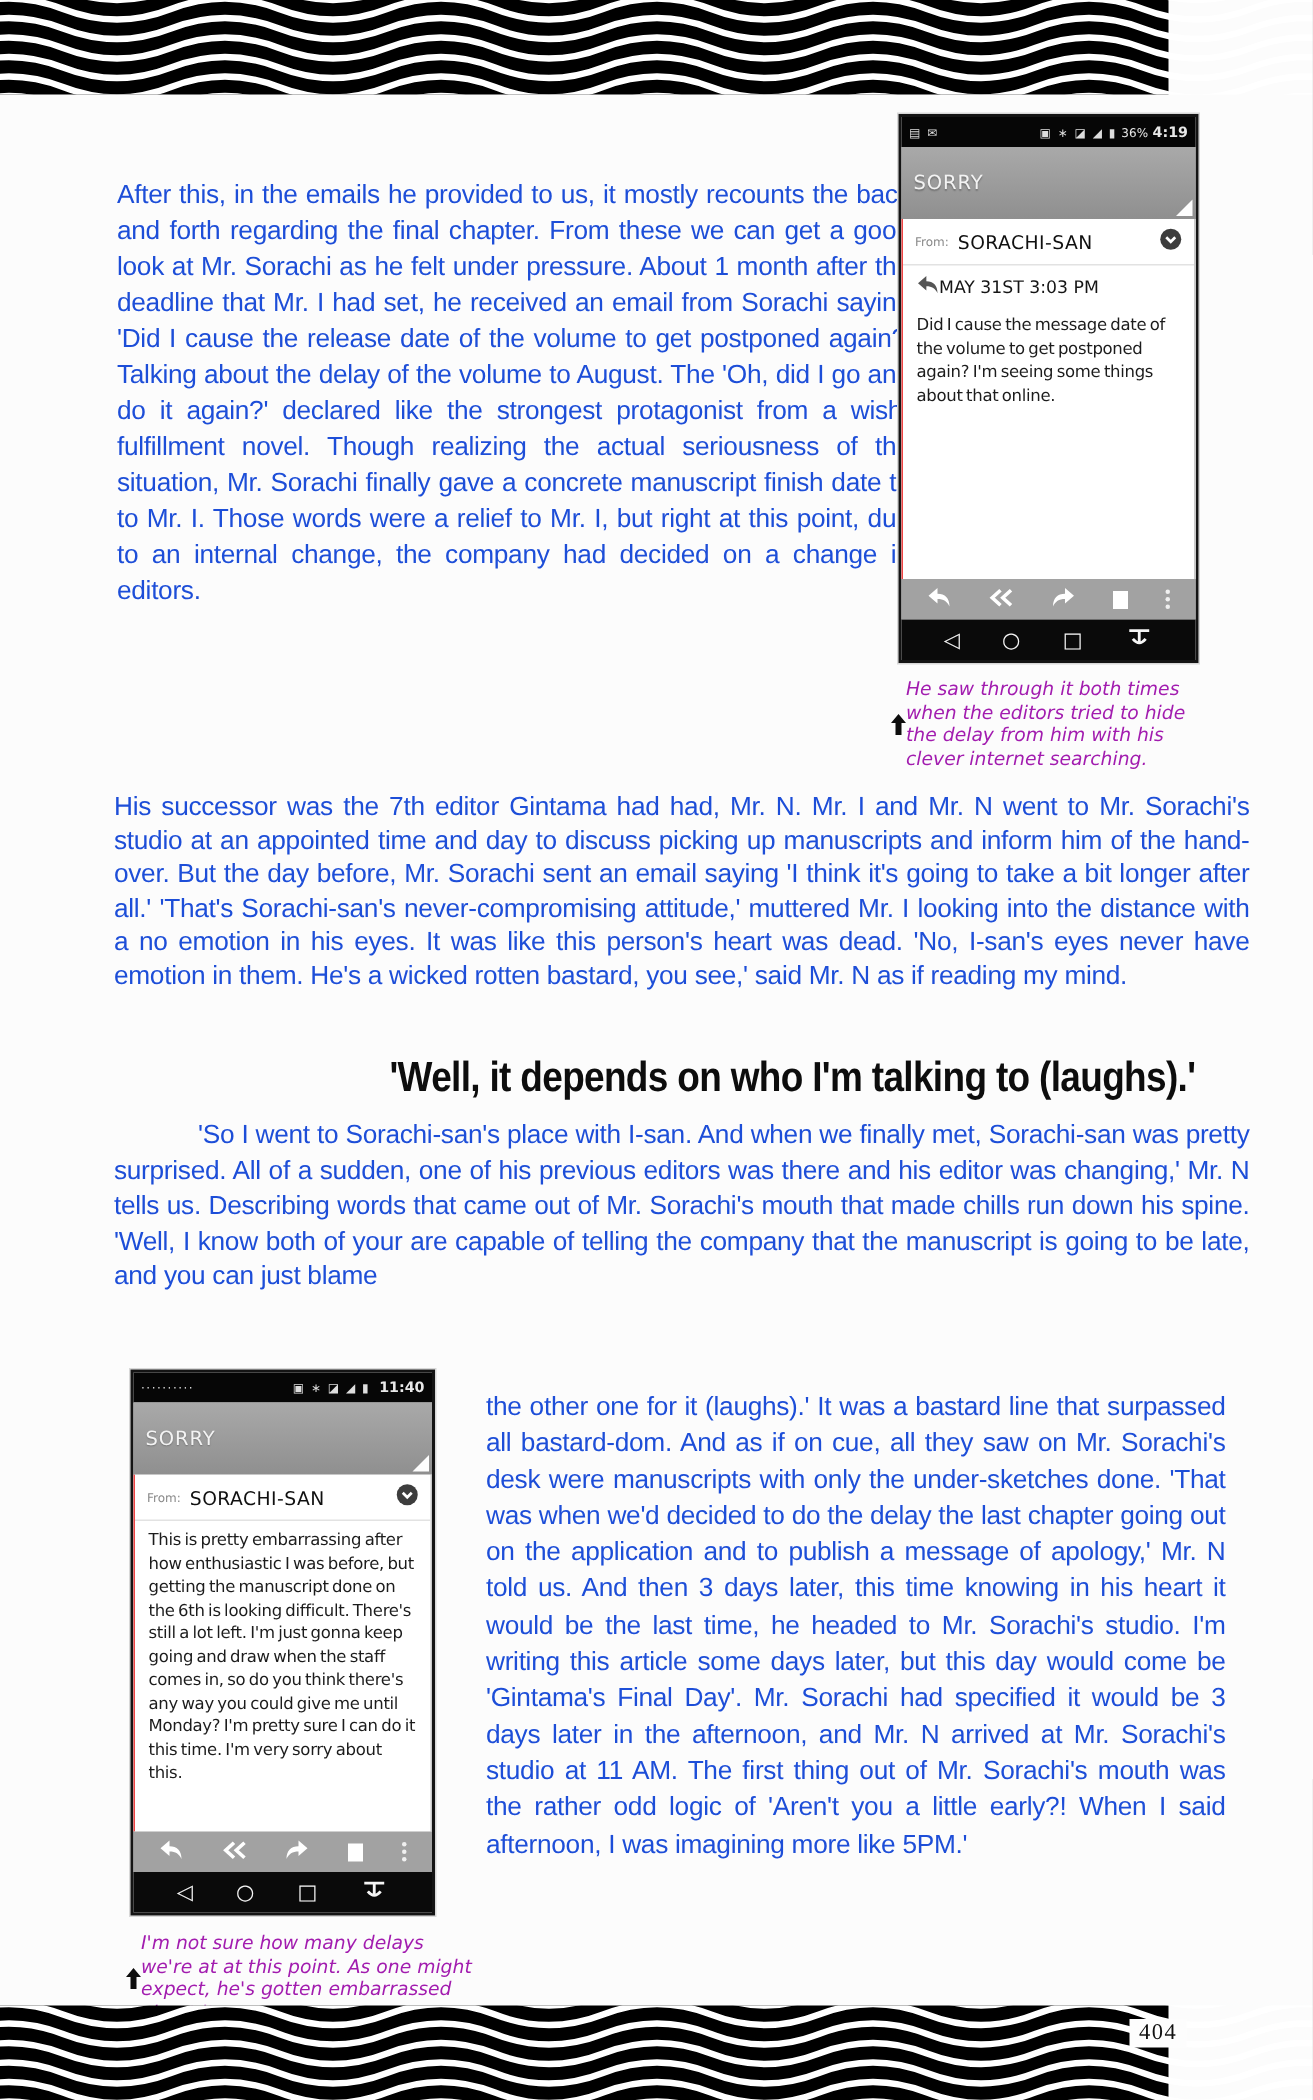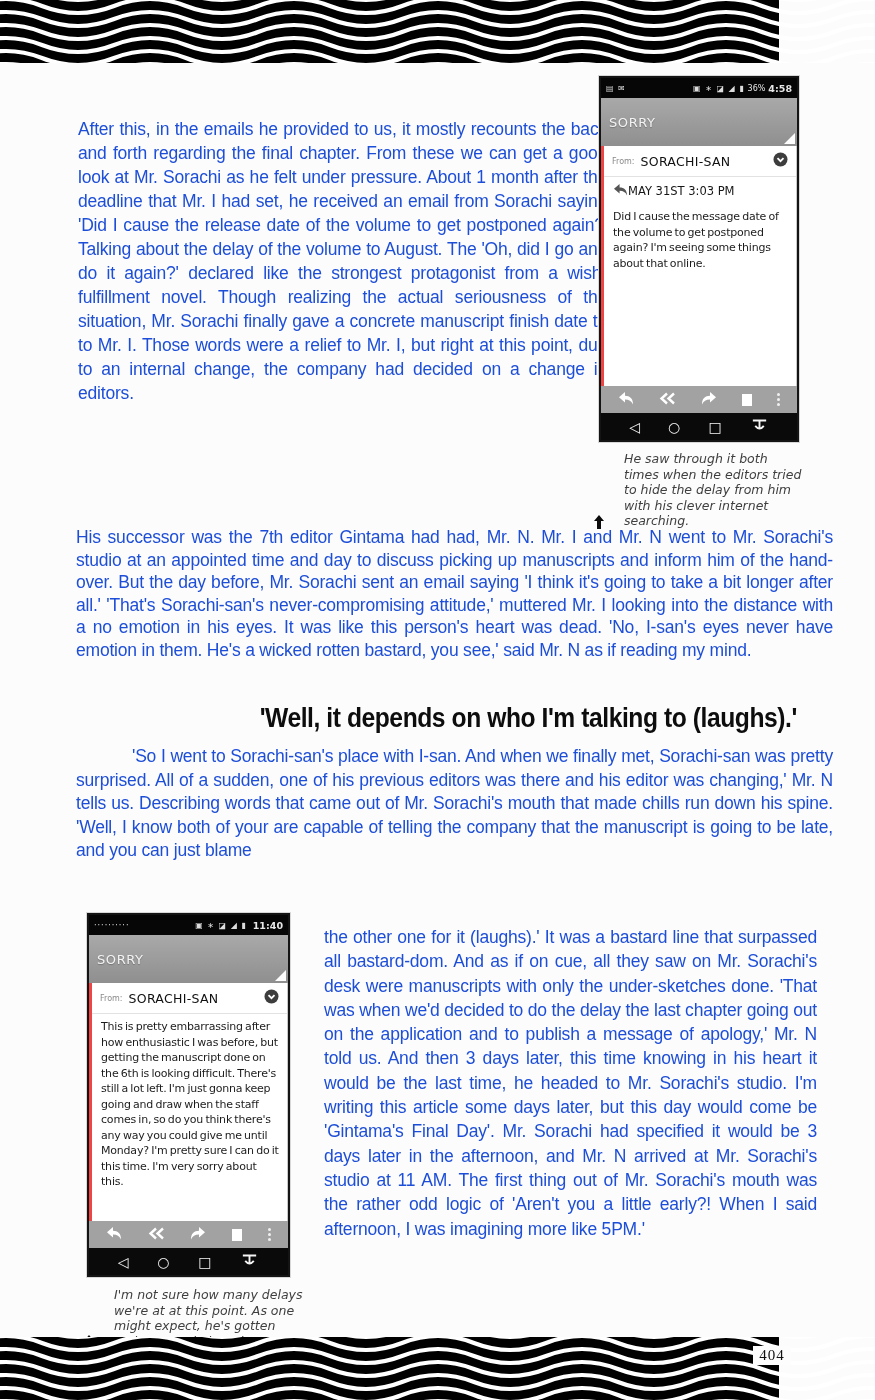--- a/index.html
+++ b/index.html
@@ -54,21 +54,21 @@
     height:16px; background:linear-gradient(#a9a9a9,#8f8f8f); color:#f3f3f3;
     display:flex; align-items:center; padding:16px 8px; font-size:13px;
     letter-spacing:0.6px; position:relative; flex-shrink:0;
     text-shadow:0 1px 1px rgba(0,0,0,0.25);
   }
   .corner-tri {
     position:absolute; right:2px; bottom:2px; width:0; height:0;
     border-left:11px solid transparent; border-bottom:11px solid #fdfdfd;
   }
 
-  .ph-body { flex:1; display:flex; flex-direction:column; background:#fff; border-left:3px solid #ef4444; border-right:1px solid #c9c9c9; min-height:0; }
+  .ph-body { flex:1; display:flex; flex-direction:column; background:#fff; border-left:1px solid #ef4444; border-right:1px solid #c9c9c9; min-height:0; }
   .ph-from {
     height:30px; display:flex; align-items:center; padding:0 8px;
     border-bottom:1px solid #e2e2e2; flex-shrink:0;
   }
   .from-label { font-size:8px; color:#8a8a8a; margin-right:6px; }
   .sender { font-size:12.5px; color:#101010; letter-spacing:0.3px; flex:1; }
   .ph-date {
     height:27px; display:flex; align-items:center; justify-content:flex-start;
     padding:0 9px; flex-shrink:0;
   }
@@ -87,23 +87,23 @@
   .tb-dots i { width:3px; height:3px; border-radius:50%; background:#f0f0f0; }
 
   .ph-nav {
     height:27px; background:#0a0a0a; color:#f5f5f5; display:flex;
     align-items:center; justify-content:space-evenly; font-size:14px; flex-shrink:0;
   }
   .nav-glyph { line-height:1; }
 
   
   .caption {
-    position:absolute; display:flex; gap:20px; align-items:flex-end;
+    position:absolute; display:flex; gap:0; align-items:center;
     font-family:"DejaVu Sans",sans-serif; font-style:italic;
-    font-size:12.5px; line-height:15.5px; color:#404040;
+    font-size:12.5px; line-height:15.5px; color:#a21caf;
   }
   .cap1 { left:594px; top:451px; width:212px; }
   .cap2 { left:84px;  top:1287px; width:234px; }
   .caption svg { flex-shrink:0; margin-top:1px; }
 
   
   .pageno {
     position:absolute; left:753px; top:9px; width:38px; height:19px;
     background:#fdfdfd; color:#111; font-family:"Liberation Serif",serif;
     font-size:15px; display:flex; align-items:center; justify-content:center;
@@ -130,21 +130,21 @@
   </div>
 
   <p class="body-text para1">After this, in the emails he provided to us, it mostly recounts the back and forth regarding the final chapter. From these we can get a good look at Mr. Sorachi as he felt under pressure. About 1 month after the deadline that Mr. I had set, he received an email from Sorachi saying 'Did I cause the release date of the volume to get postponed again?' Talking about the delay of the volume to August. The 'Oh, did I go and do it again?' declared like the strongest protagonist from a wish-fulfillment novel. Though realizing the actual seriousness of the situation, Mr. Sorachi finally gave a concrete manuscript finish date to to Mr. I. Those words were a relief to Mr. I, but right at this point, due to an internal change, the company had decided on a change in editors.</p>
 
   <div class="phone phone1">
     <div class="ph-status">
       <span class="st-icons">▤ ✉</span>
       <span class="ph-status-right">
         <span class="st-icons">▣ ∗ ◪ ◢ ▮</span>
         <span class="st-batt">36%</span>
-        <span class="st-time">4:58</span>
+        <span class="st-time">4:19</span>
       </span>
     </div>
     <div class="ph-title">
       <span>SORRY</span>
       <span class="corner-tri"></span>
     </div>
     <div class="ph-body">
       <div class="ph-from">
         <span class="from-label">From:</span>
         <span class="sender">SORACHI-SAN</span>

